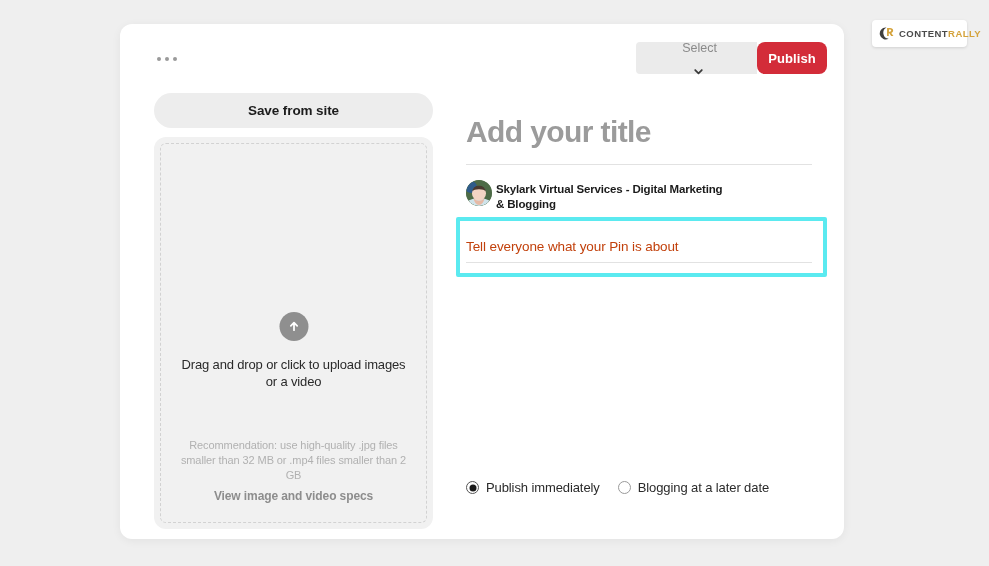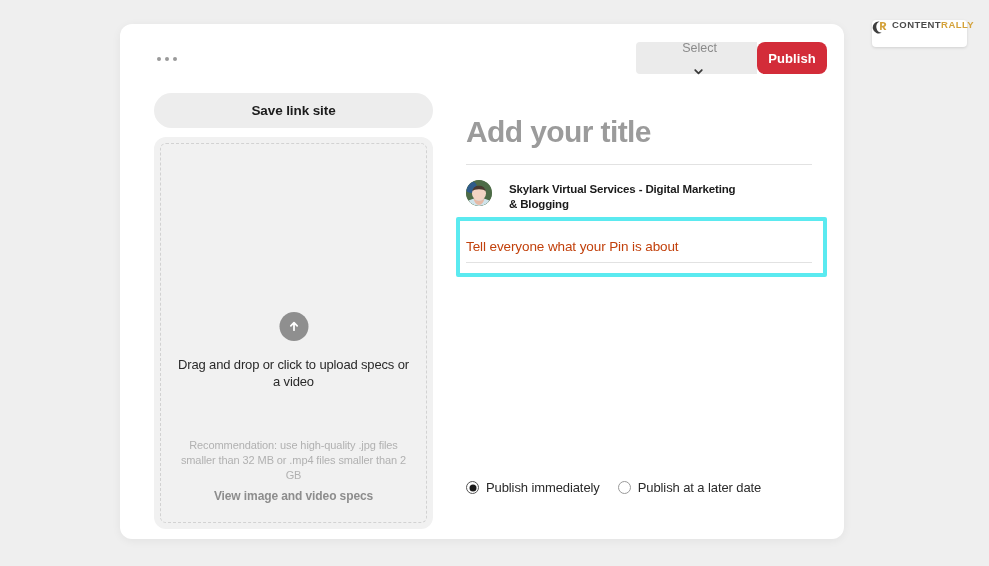--- a/index.html
+++ b/index.html
@@ -23,21 +23,22 @@
   .logo-badge {
     position: absolute;
     left: 872px;
     top: 20px;
     width: 95px;
     height: 27px;
     background: #ffffff;
     border-radius: 4px;
     box-shadow: 0 1px 3px rgba(0,0,0,0.13);
     display: flex;
-    align-items: flex-start;
+    align-items: center;
+    padding-left: 7px;
     gap: 5px;
   }
   .logo-mark {
     position: relative;
     width: 15px;
     height: 15px;
     flex: none;
   }
   .logo-text {
     font-size: 9.5px;
@@ -235,21 +236,21 @@
     background: #e2e2e2;
   }
 
   .profile-row {
     position: absolute;
     left: 346px;
     top: 156px;
     width: 300px;
     display: flex;
     align-items: flex-start;
-    gap: 17px;
+    gap: 4px;
   }
   .avatar {
     width: 26px;
     height: 26px;
     border-radius: 50%;
     flex: none;
     overflow: hidden;
     position: relative;
     background: #5f7a55;
   }
@@ -385,32 +386,32 @@
       <span class="select-label">Select</span>
       <span class="chev">
         <svg viewBox="0 0 12 12" width="11" height="11">
           <path d="M2.4 4.4 L6 8.0 L9.6 4.4" fill="none" stroke="#3b3b3b" stroke-width="1.9" stroke-linecap="round" stroke-linejoin="round"></path>
         </svg>
       </span>
     </div>
 
     <button class="publish-btn">Publish</button>
 
-    <button class="save-from-site">Save link site</button>
+    <button class="save-from-site">Save from site</button>
 
     <div class="dropzone-outer">
       <div class="dropzone-inner">
 
         <div class="upload-icon">
           <svg viewBox="0 0 18 18" width="15" height="15">
             <path d="M9 13.4 V5.0 M9 4.4 L5.2 8.2 M9 4.4 L12.8 8.2" fill="none" stroke="#ffffff" stroke-width="2.1" stroke-linecap="round" stroke-linejoin="round"></path>
           </svg>
         </div>
 
-        <div class="dz-text">Drag and drop or click to upload specs or a video</div>
+        <div class="dz-text">Drag and drop or click to upload images or a video</div>
         <div class="dz-rec">Recommendation: use high-quality .jpg files smaller than 32 MB or .mp4 files smaller than 2 GB</div>
         <div class="dz-specs">View image and video specs</div>
       </div>
     </div>
 
     <div class="title-field">
       <div class="title-placeholder">Add your title</div>
       <div class="title-underline"></div>
     </div>
 
@@ -442,18 +443,18 @@
     </div>
 
 
     <div class="radio-row">
       <div class="radio-opt">
         <span class="radio-dot checked"></span>
         <span class="radio-label">Publish immediately</span>
       </div>
       <div class="radio-opt">
         <span class="radio-dot unchecked"></span>
-        <span class="radio-label">Publish at a later date</span>
+        <span class="radio-label">Blogging at a later date</span>
       </div>
     </div>
 
   </div>
 </div>
 
 </body></html>

